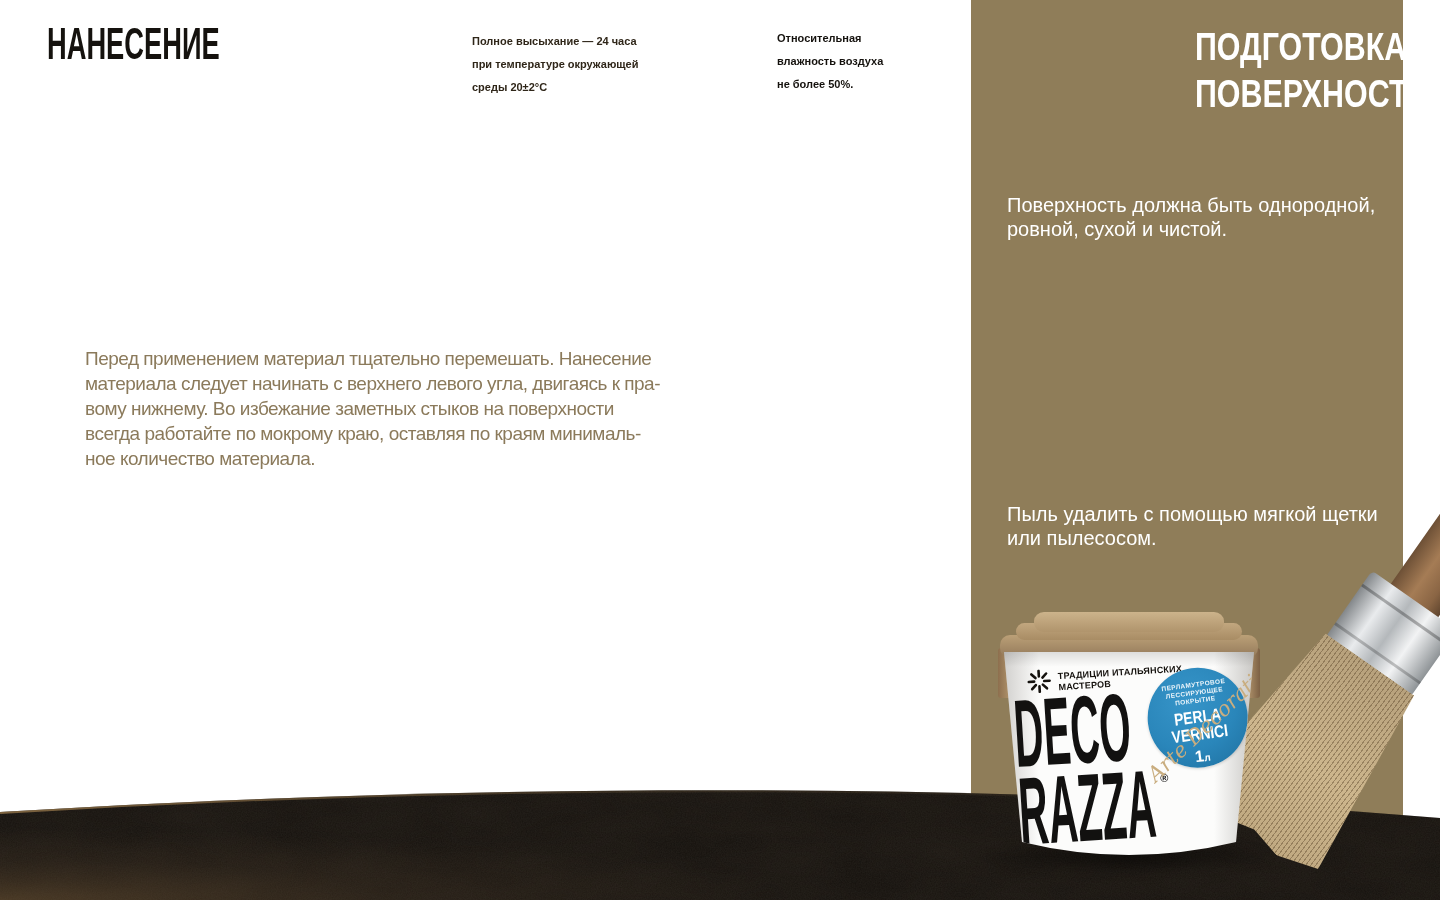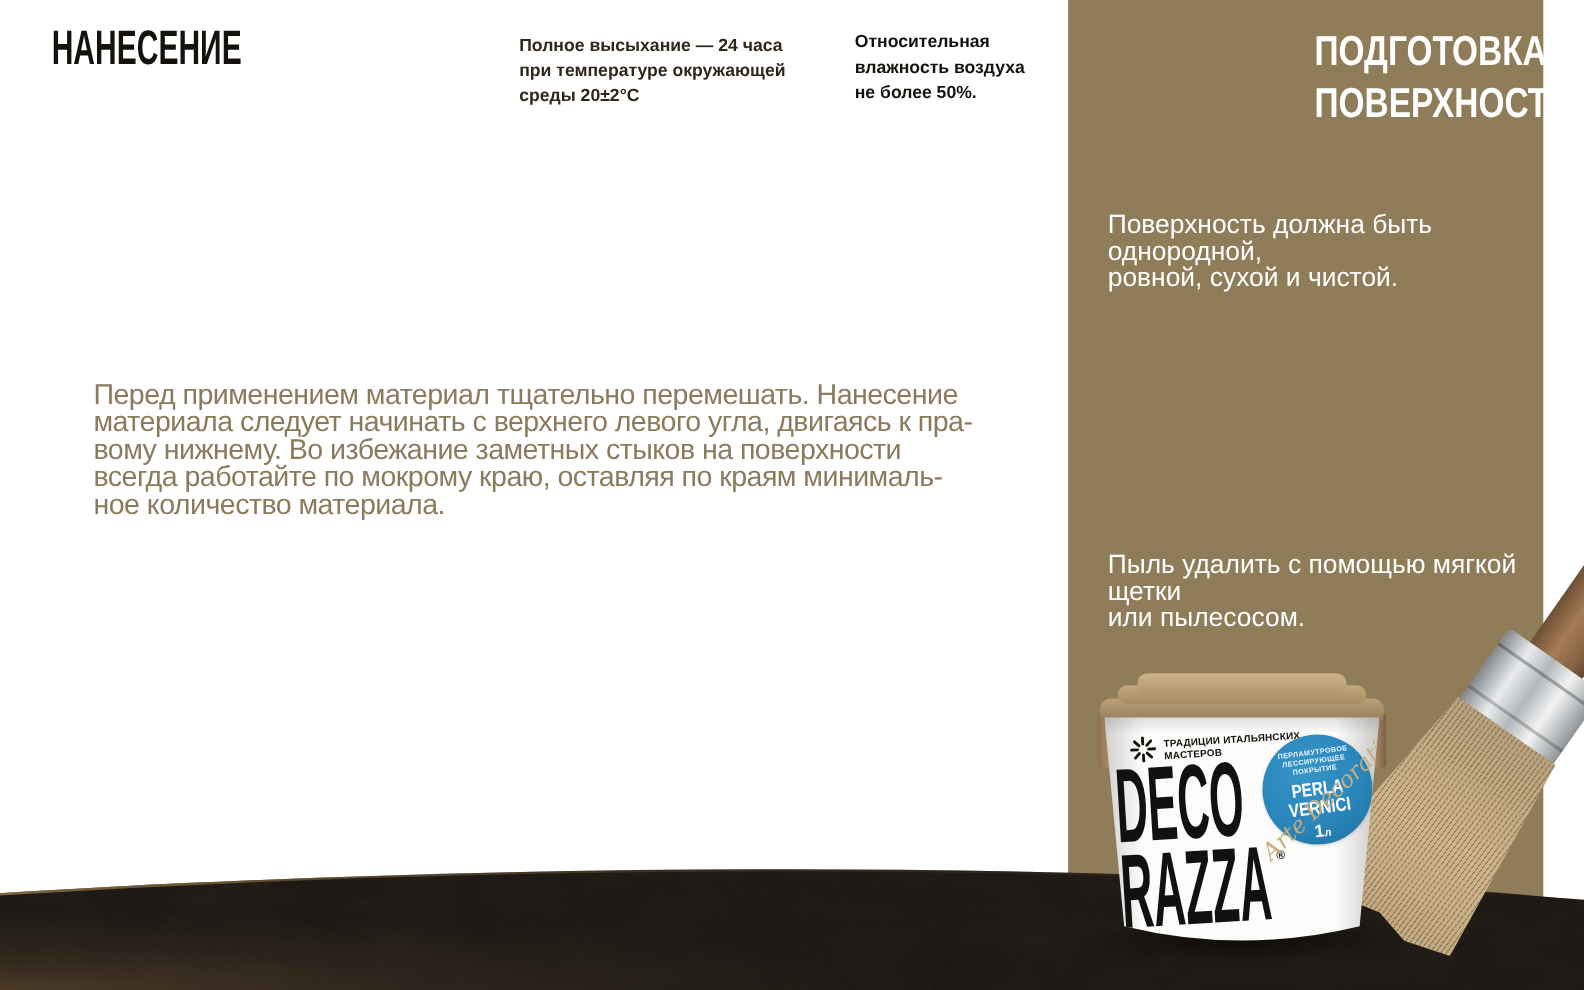--- a/index.html
+++ b/index.html
@@ -8,38 +8,38 @@
     font-family:"Liberation Sans",sans-serif;background:#ffffff;text-decoration:underline;
   }
   .pre{white-space:pre-wrap;}
 
   
   .app-title{
     position:absolute;left:47px;top:22px;
     font-size:44px;font-weight:bold;color:#15120e;line-height:1;
     transform:scaleX(0.62);transform-origin:0 0;letter-spacing:0px;white-space:nowrap;
   }
-  .note{position:absolute;font-size:16px;font-weight:bold;line-height:23px;}
+  .note{position:absolute;font-size:11px;font-weight:bold;line-height:23px;}
   .note-drying{left:472px;top:30px;color:#2f2619;width:300px;}
   .note-humidity{left:777px;top:27px;color:#15120e;width:220px;}
   .app-paragraph{
     position:absolute;left:85px;top:346px;width:880px;
-    font-size:26px;line-height:25px;color:#8b7a5b;letter-spacing:-0.5px;
+    font-size:19px;line-height:25px;color:#8b7a5b;letter-spacing:-0.5px;
   }
 
   
   .panel{position:absolute;left:956px;top:0;width:432px;height:900px;background:#8f7d59;margin-left:15px;}
   .panel-title{
     position:absolute;left:224px;top:24px;
     font-size:38px;font-weight:bold;color:#ffffff;line-height:47px;
     transform:scaleX(0.80);transform-origin:0 0;white-space:pre-line;
   }
   .prep-step{
     position:absolute;left:36px;width:400px;
-    font-size:24px;line-height:24px;color:#ffffff;
+    font-size:20px;line-height:24px;color:#ffffff;
   }
   .step-0{top:193px;} .step-1{top:283px;} .step-2{top:406px;} .step-3{top:502px;}
 
   
   .floor{position:absolute;left:0;top:770px;width:1440px;height:130px;z-index:1;}
 
   
   .brush{
     position:absolute;left:1360px;top:540px;width:160px;height:390px;z-index:2;
     transform:rotate(35deg);transform-origin:130px 40px;

